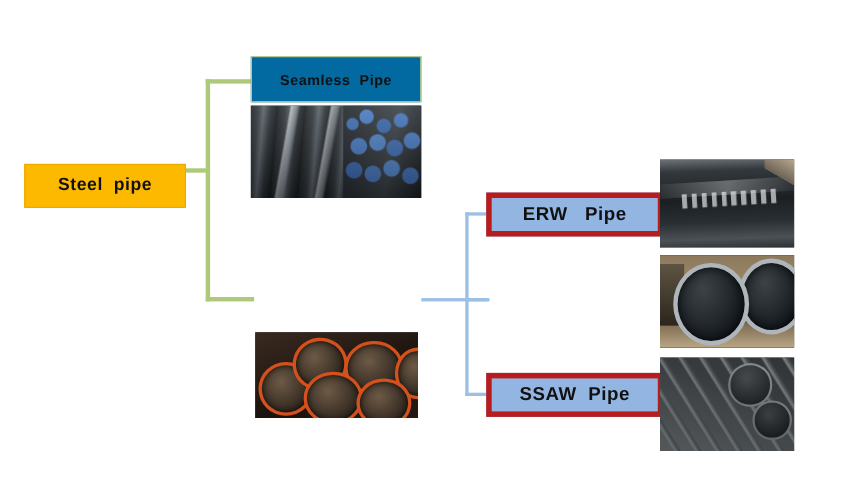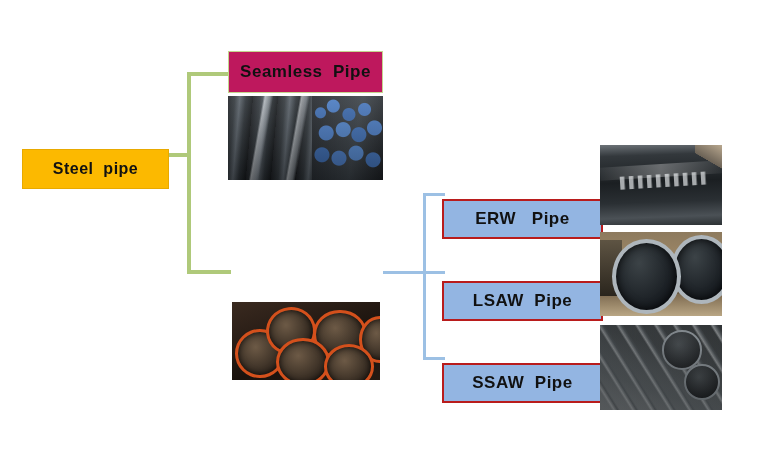--- a/index.html
+++ b/index.html
@@ -27,29 +27,28 @@
     color: #111111;
     letter-spacing: 0.5px;
     white-space: pre;
   }
   .node-root {
     background: #fcb900;
     border: 1px solid #e8a900;
     font-size: 16px;
   }
   .node-green {
-    background: #be185d;
+    background: #0369a1;
     border: 1px solid #c4d58e;
-    font-size: 17px;
+    font-size: 13px;
   }
   .node-blue {
     background: #93b5e2;
-    border: 2px solid #b91c1c;
+    border: 5px solid #b91c1c;
     font-size: 17px;
-    margin-top: 24px;
   }
   .conn {
     position: absolute;
   }
   .conn-green { background: #afc97a; }
   .conn-blue  { background: #9cc0e4; }
 
   
   .photo {
     position: absolute;
@@ -240,23 +239,20 @@
   </div>
   <div class="photo ph-erw" style="left:600px; top:145px; width:122px; height:80px;">
     <div class="inner">
       <div class="base"></div>
       <div class="gloss"></div>
       <div class="stencil"></div>
       <div class="corner"></div>
     </div>
   </div>
 
-  <div class="node node-blue" style="left:442px; top:257px; width:161px; height:40px;">
-    <span>LSAW  Pipe</span>
-  </div>
   <div class="photo ph-lsaw" style="left:600px; top:232px; width:122px; height:84px;">
     <div class="inner">
       <div class="base"></div>
       <div class="ground"></div>
       <div class="body"></div>
       <div class="pipe p2"></div>
       <div class="pipe p1"></div>
     </div>
   </div>
 

